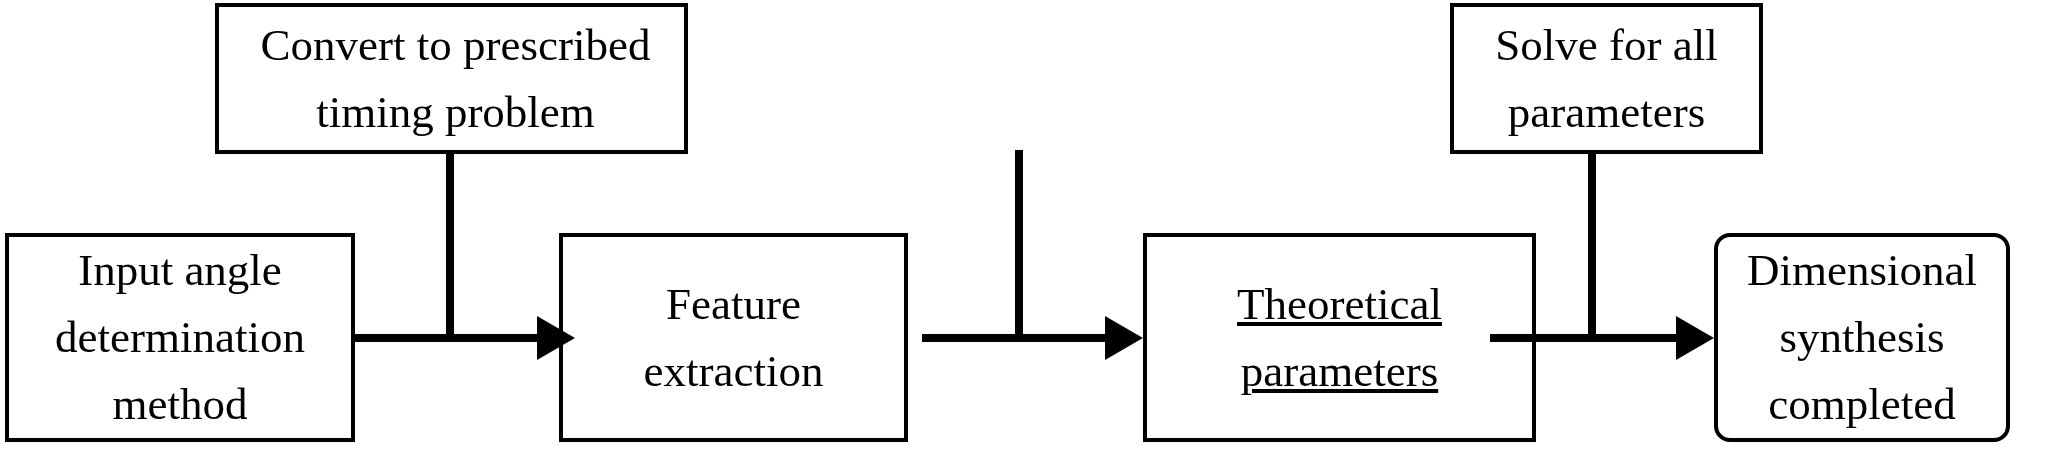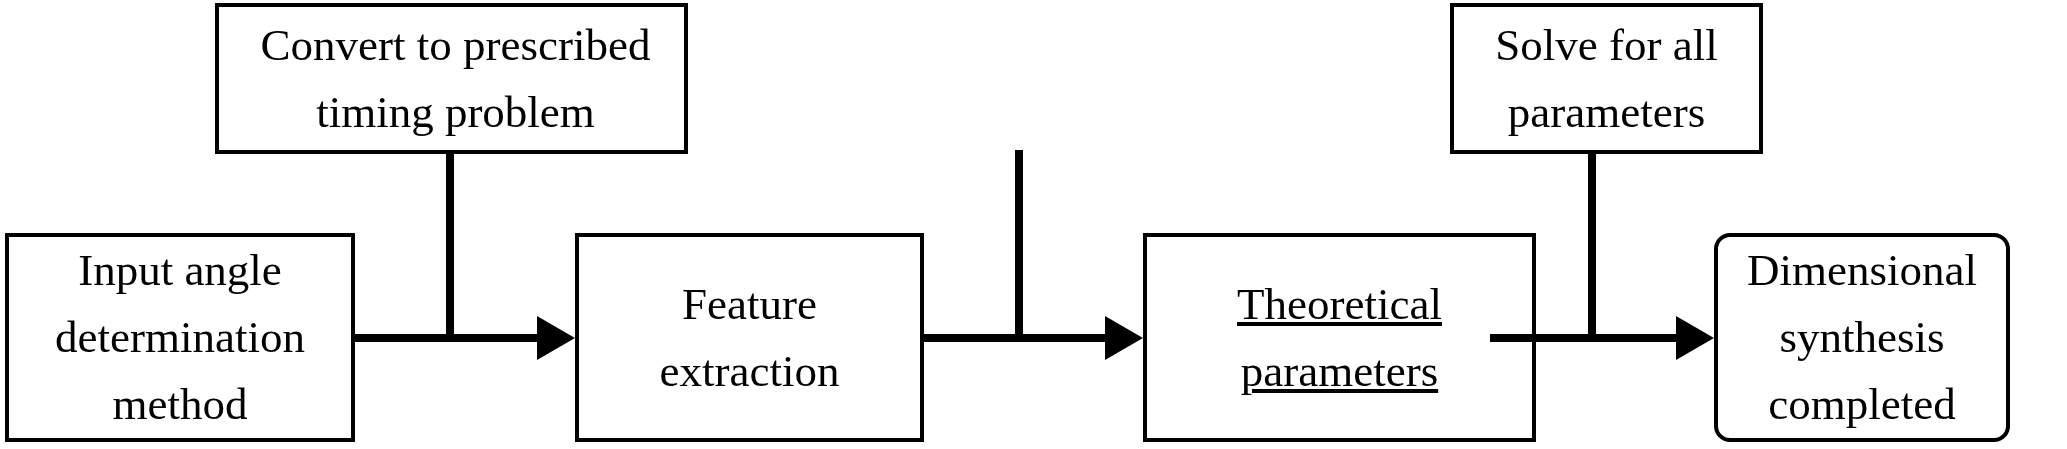--- a/index.html
+++ b/index.html
@@ -30,21 +30,21 @@
     white-space: nowrap;
   }
   .box-top  { top: 3px;   height: 151px; }
   .box-main { top: 233px; height: 209px; }
 
   #b-convert     { left: 215px;  width: 473px; padding-left: 8px; }
   #b-identify    { left: 810px;  width: 416px; }
   #b-solve       { left: 1434px; width: 313px; margin-left: 16px; }
 
   #b-input       { left: 5px;    width: 350px; }
-  #b-feature     { left: 575px;  width: 349px; }
+  #b-feature     { left: 559px;  width: 349px; }
   #b-theoretical { left: 1143px; width: 393px; text-decoration: underline; }
   #b-dimensional { left: 1714px; width: 296px; border-radius: 16px; }
 
   .vline {
     position: absolute;
     width: 8px;
     top: 150px; height: 188px;
     background: #000000;
   }
   #v1 { left: 446px; }

